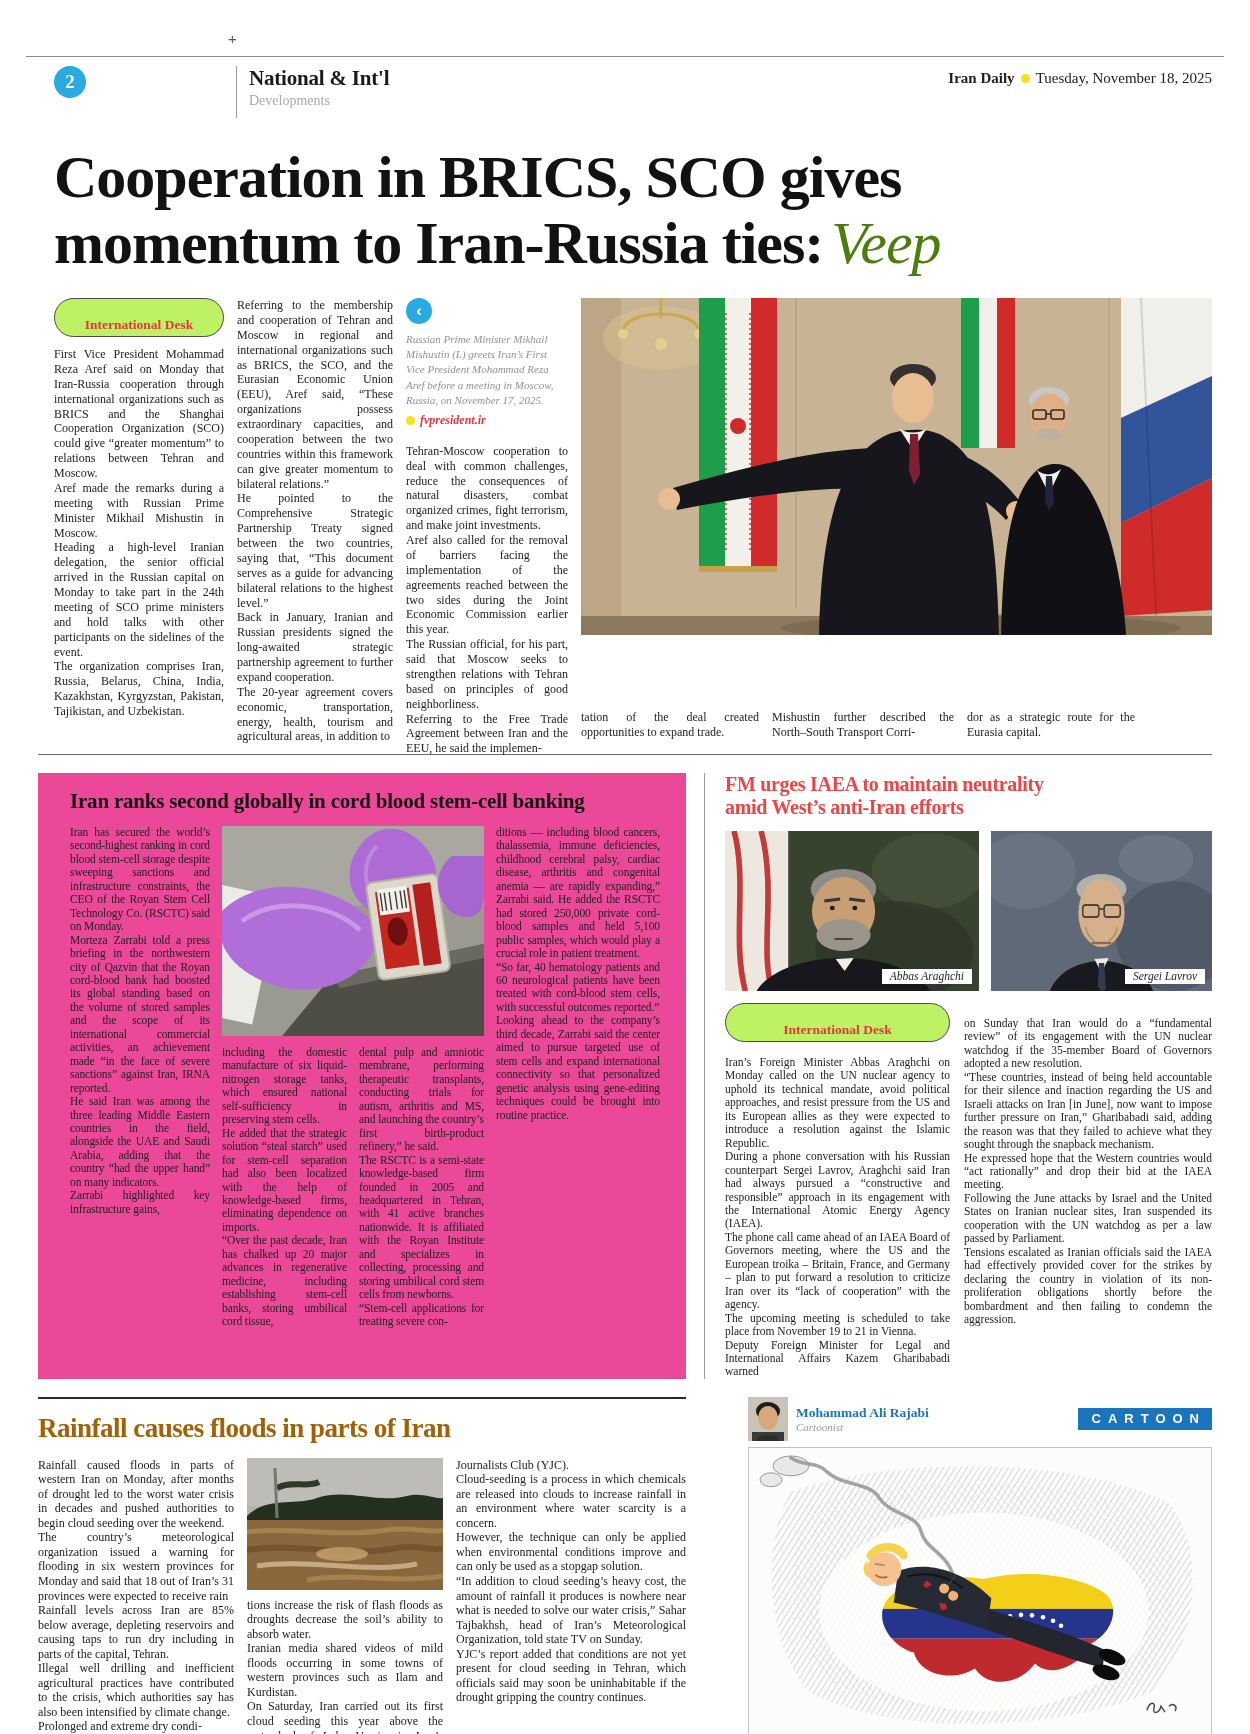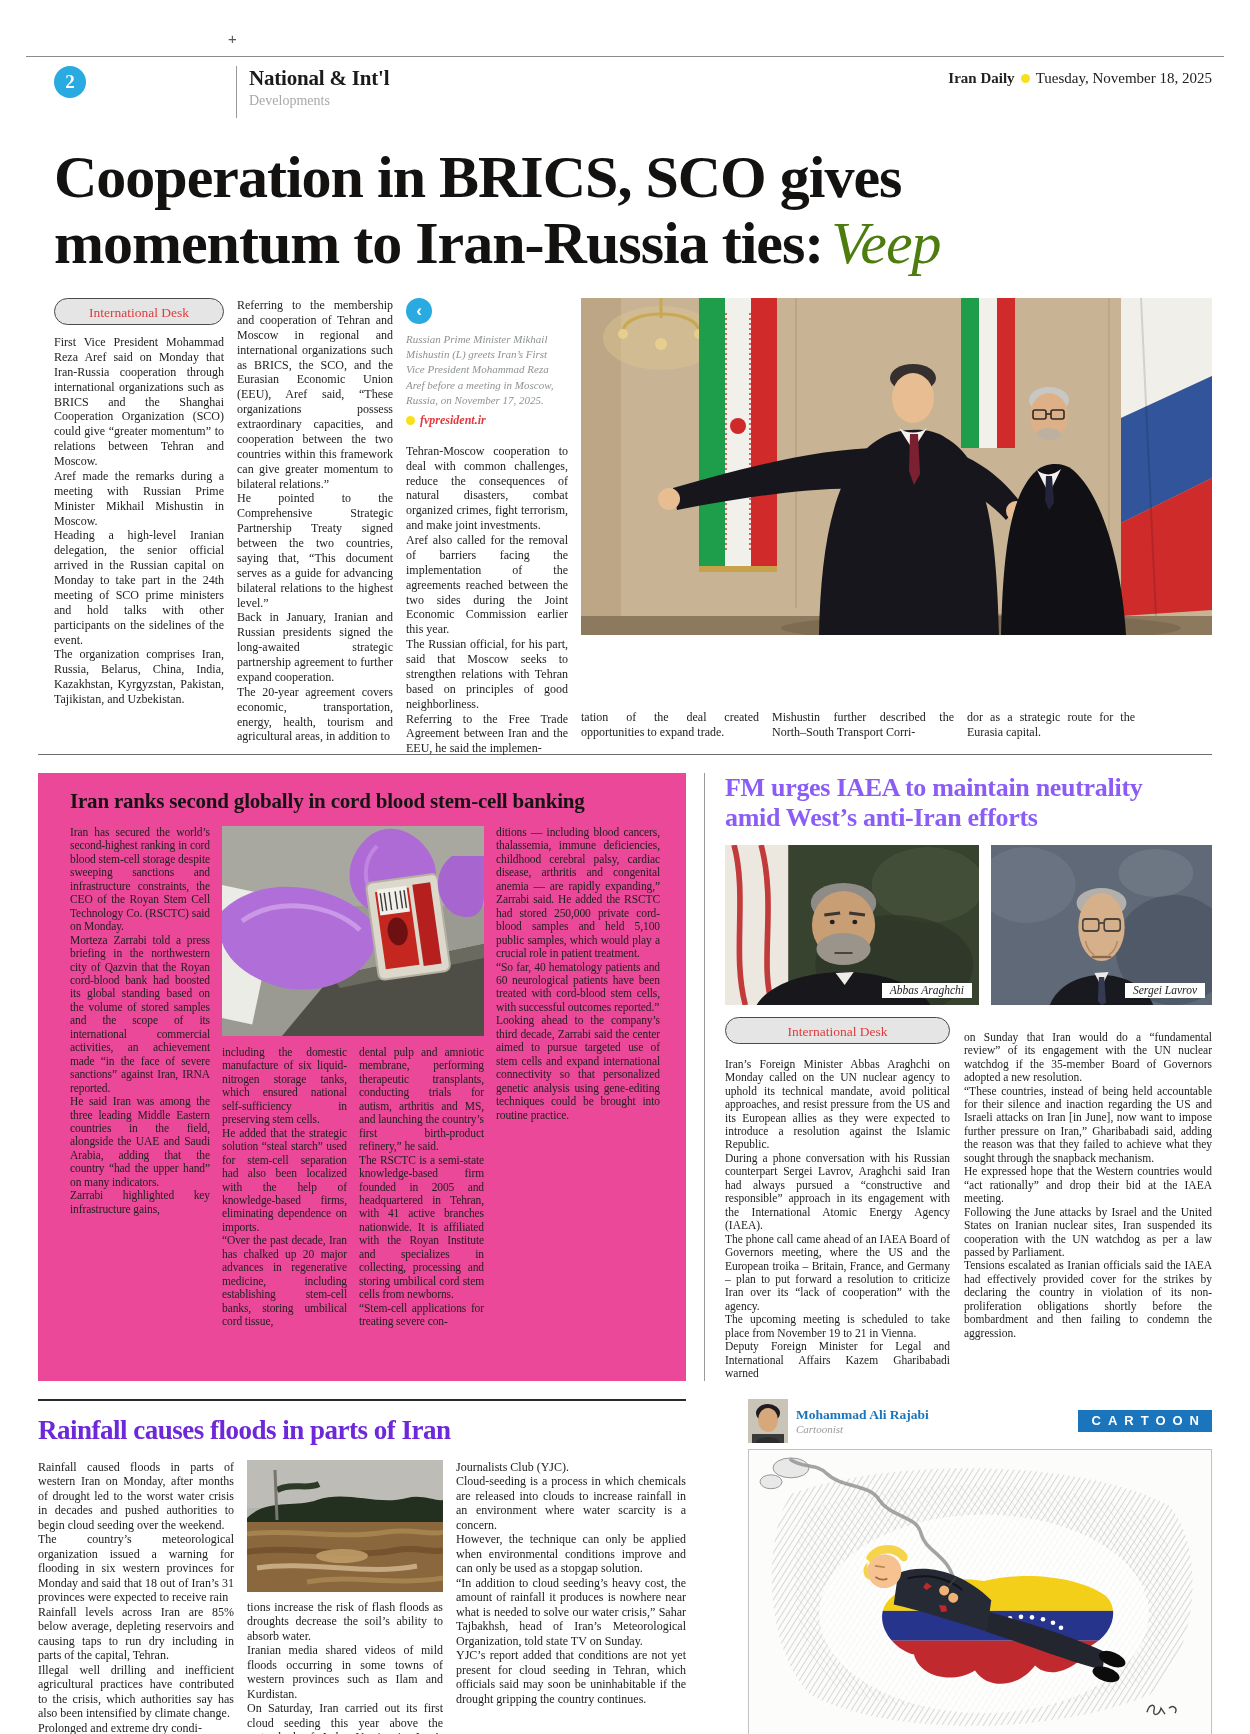--- a/index.html
+++ b/index.html
@@ -30,22 +30,22 @@
     margin: 26px 0 6px 16px; color: #141111; }
   .headline .accent { font-style: italic; font-weight: normal; color: #4d7c0f; margin-left: 8px; }
 
   .body { font-size: 12px; line-height: 1.24; text-align: justify; white-space: pre-line;
     hyphens: auto; -webkit-hyphens: auto; }
 
   .lead-row { display: flex; gap: 13px; margin: 22px 0 0 16px; }
   .lead-c1 { width: 170px; flex: none; }
   .lead-c2 { width: 156px; flex: none; }
   .lead-c3 { width: 162px; flex: none; }
-  .desk-pill { border: 1.5px solid #4a4a4a; border-radius: 999px; color: #e03a3c; font-weight: normal;
-    font-size: 13.5px; text-align: center; padding: 6px 4px 3px; margin-bottom: 10px; background: #e5e5e5; }
+  .desk-pill { border: 1.5px solid #4a4a4a; border-radius: 999px; color: #e03a3c; font-weight: bold;
+    font-size: 13.5px; text-align: center; padding: 18px 4px 3px; margin-bottom: 10px; background: #bef264; }
   .credit-icon { width: 26px; height: 26px; border-radius: 50%; background: #29abe2; color: #fff;
     font-size: 17px; font-weight: bold; display: flex; align-items: center; justify-content: center;
     font-family: "Liberation Sans", sans-serif; }
   .caption { font-style: italic; font-size: 11px; line-height: 1.38; color: #8e9294; margin: 8px 0 5px; text-align: left; }
   .credit-line { display: flex; align-items: center; gap: 5px; margin-bottom: 16px; }
   .credit-line .credit { color: #e03a3c; font-style: italic; font-weight: bold; font-size: 12px; }
   .lead-photo { flex: 1; height: 337px; position: relative; overflow: hidden; background: #c8b395; }
   .lead-photo svg, .cord-photo svg, .fm-photo svg, .flood-photo svg, .artist-photo svg, .cartoon-art svg { display: block; width: 100%; height: 100%; }
 
   .below-row { display: flex; gap: 13px; margin-left: 543px; margin-top: -46px; position: relative; }
@@ -61,36 +61,36 @@
   .cream-cols { display: flex; gap: 12px; }
   .cream .body { font-size: 11.5px; line-height: 1.17; letter-spacing: -0.1px; }
   .cc1 { width: 140px; flex: none; }
   .cmid { width: 262px; flex: none; }
   .cc4 { flex: 1; }
   .cord-photo { width: 262px; height: 210px; overflow: hidden; }
   .mid-cols { display: flex; gap: 12px; margin-top: 10px; }
   .mid-cols .body { flex: 1; }
 
   .fm { flex: 1; border-left: 1px solid #999; margin-left: 18px; padding-left: 20px; }
-  .fm h2 { font-size: 26px; line-height: 1.15; letter-spacing: -0.3px; color: #8b5cf6; }
+  .fm h2 { font-size: 20px; line-height: 1.15; letter-spacing: -0.3px; color: #ef4444; }
   .fm-photos { display: flex; gap: 12px; margin-top: 12px; }
   .fm-photo { height: 160px; position: relative; overflow: hidden; }
   .fm-photo.p1 { width: 254px; flex: none; background: #3a4335; }
   .fm-photo.p2 { flex: 1; background: #5d6675; }
   .plabel { position: absolute; right: 7px; bottom: 7px; background: #fff; font-style: italic;
     font-size: 11.5px; padding: 1px 8px 2px; color: #222; }
   .fm-cols { display: flex; gap: 14px; margin-top: 12px; }
   .f1 { width: 225px; flex: none; }
   .f2 { flex: 1; }
   .fm .body { font-size: 11.5px; line-height: 1.17; margin-top: 14px; }
   .fm .desk-pill { margin-bottom: 9px; }
 
   .row3 { display: flex; margin-top: 18px; align-items: flex-start; }
   .rain { width: 648px; flex: none; border-top: 2px solid #2a2a2a; padding-top: 12px; }
-  .rain h2 { font-size: 27px; letter-spacing: -0.5px; margin: 2px 0 14px; color: #6d28d9; }
+  .rain h2 { font-size: 27px; letter-spacing: -0.5px; margin: 2px 0 14px; color: #a16207; }
   .rain-cols { display: flex; gap: 13px; }
   .rain .body { font-size: 12px; line-height: 1.21; }
   .rn1 { width: 196px; flex: none; }
   .rmid { width: 196px; flex: none; }
   .rn3 { flex: 1; }
   .flood-photo { width: 196px; height: 132px; margin-bottom: 8px; overflow: hidden; }
 
   .cartoon { width: 464px; margin-left: auto; }
   .cartoon-head { display: flex; align-items: center; margin-bottom: 6px; }
   .artist-photo { width: 40px; height: 44px; overflow: hidden; flex: none; }

